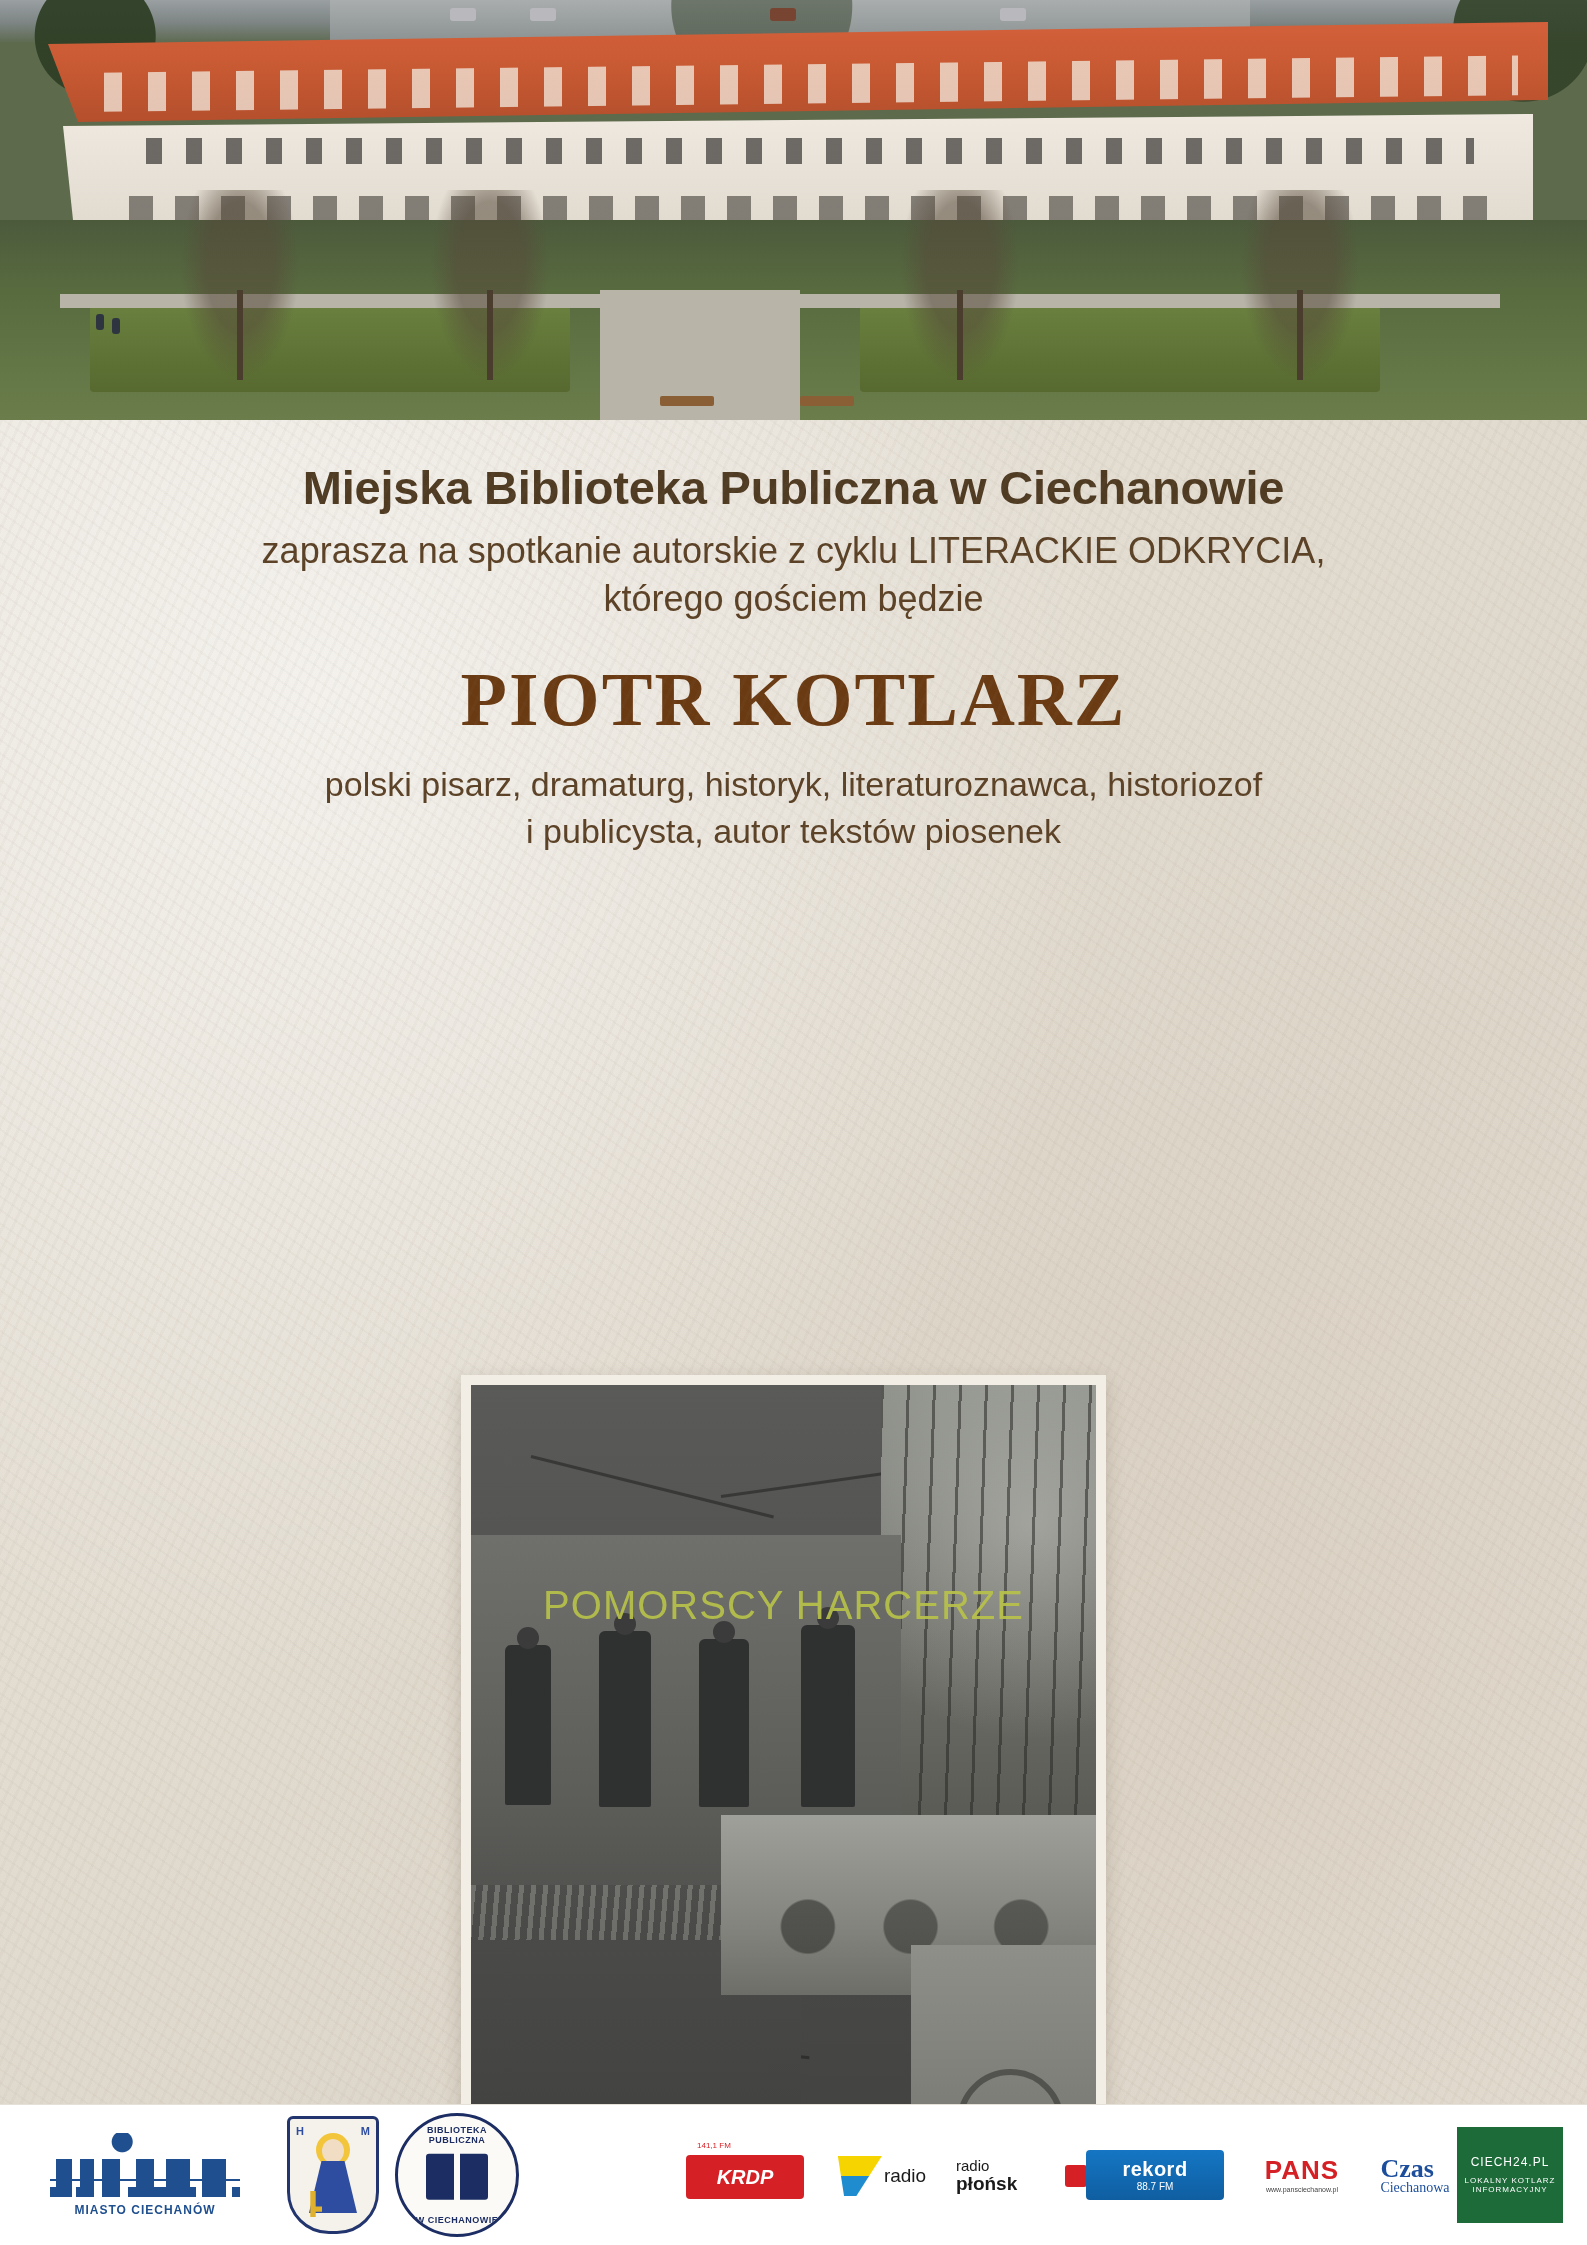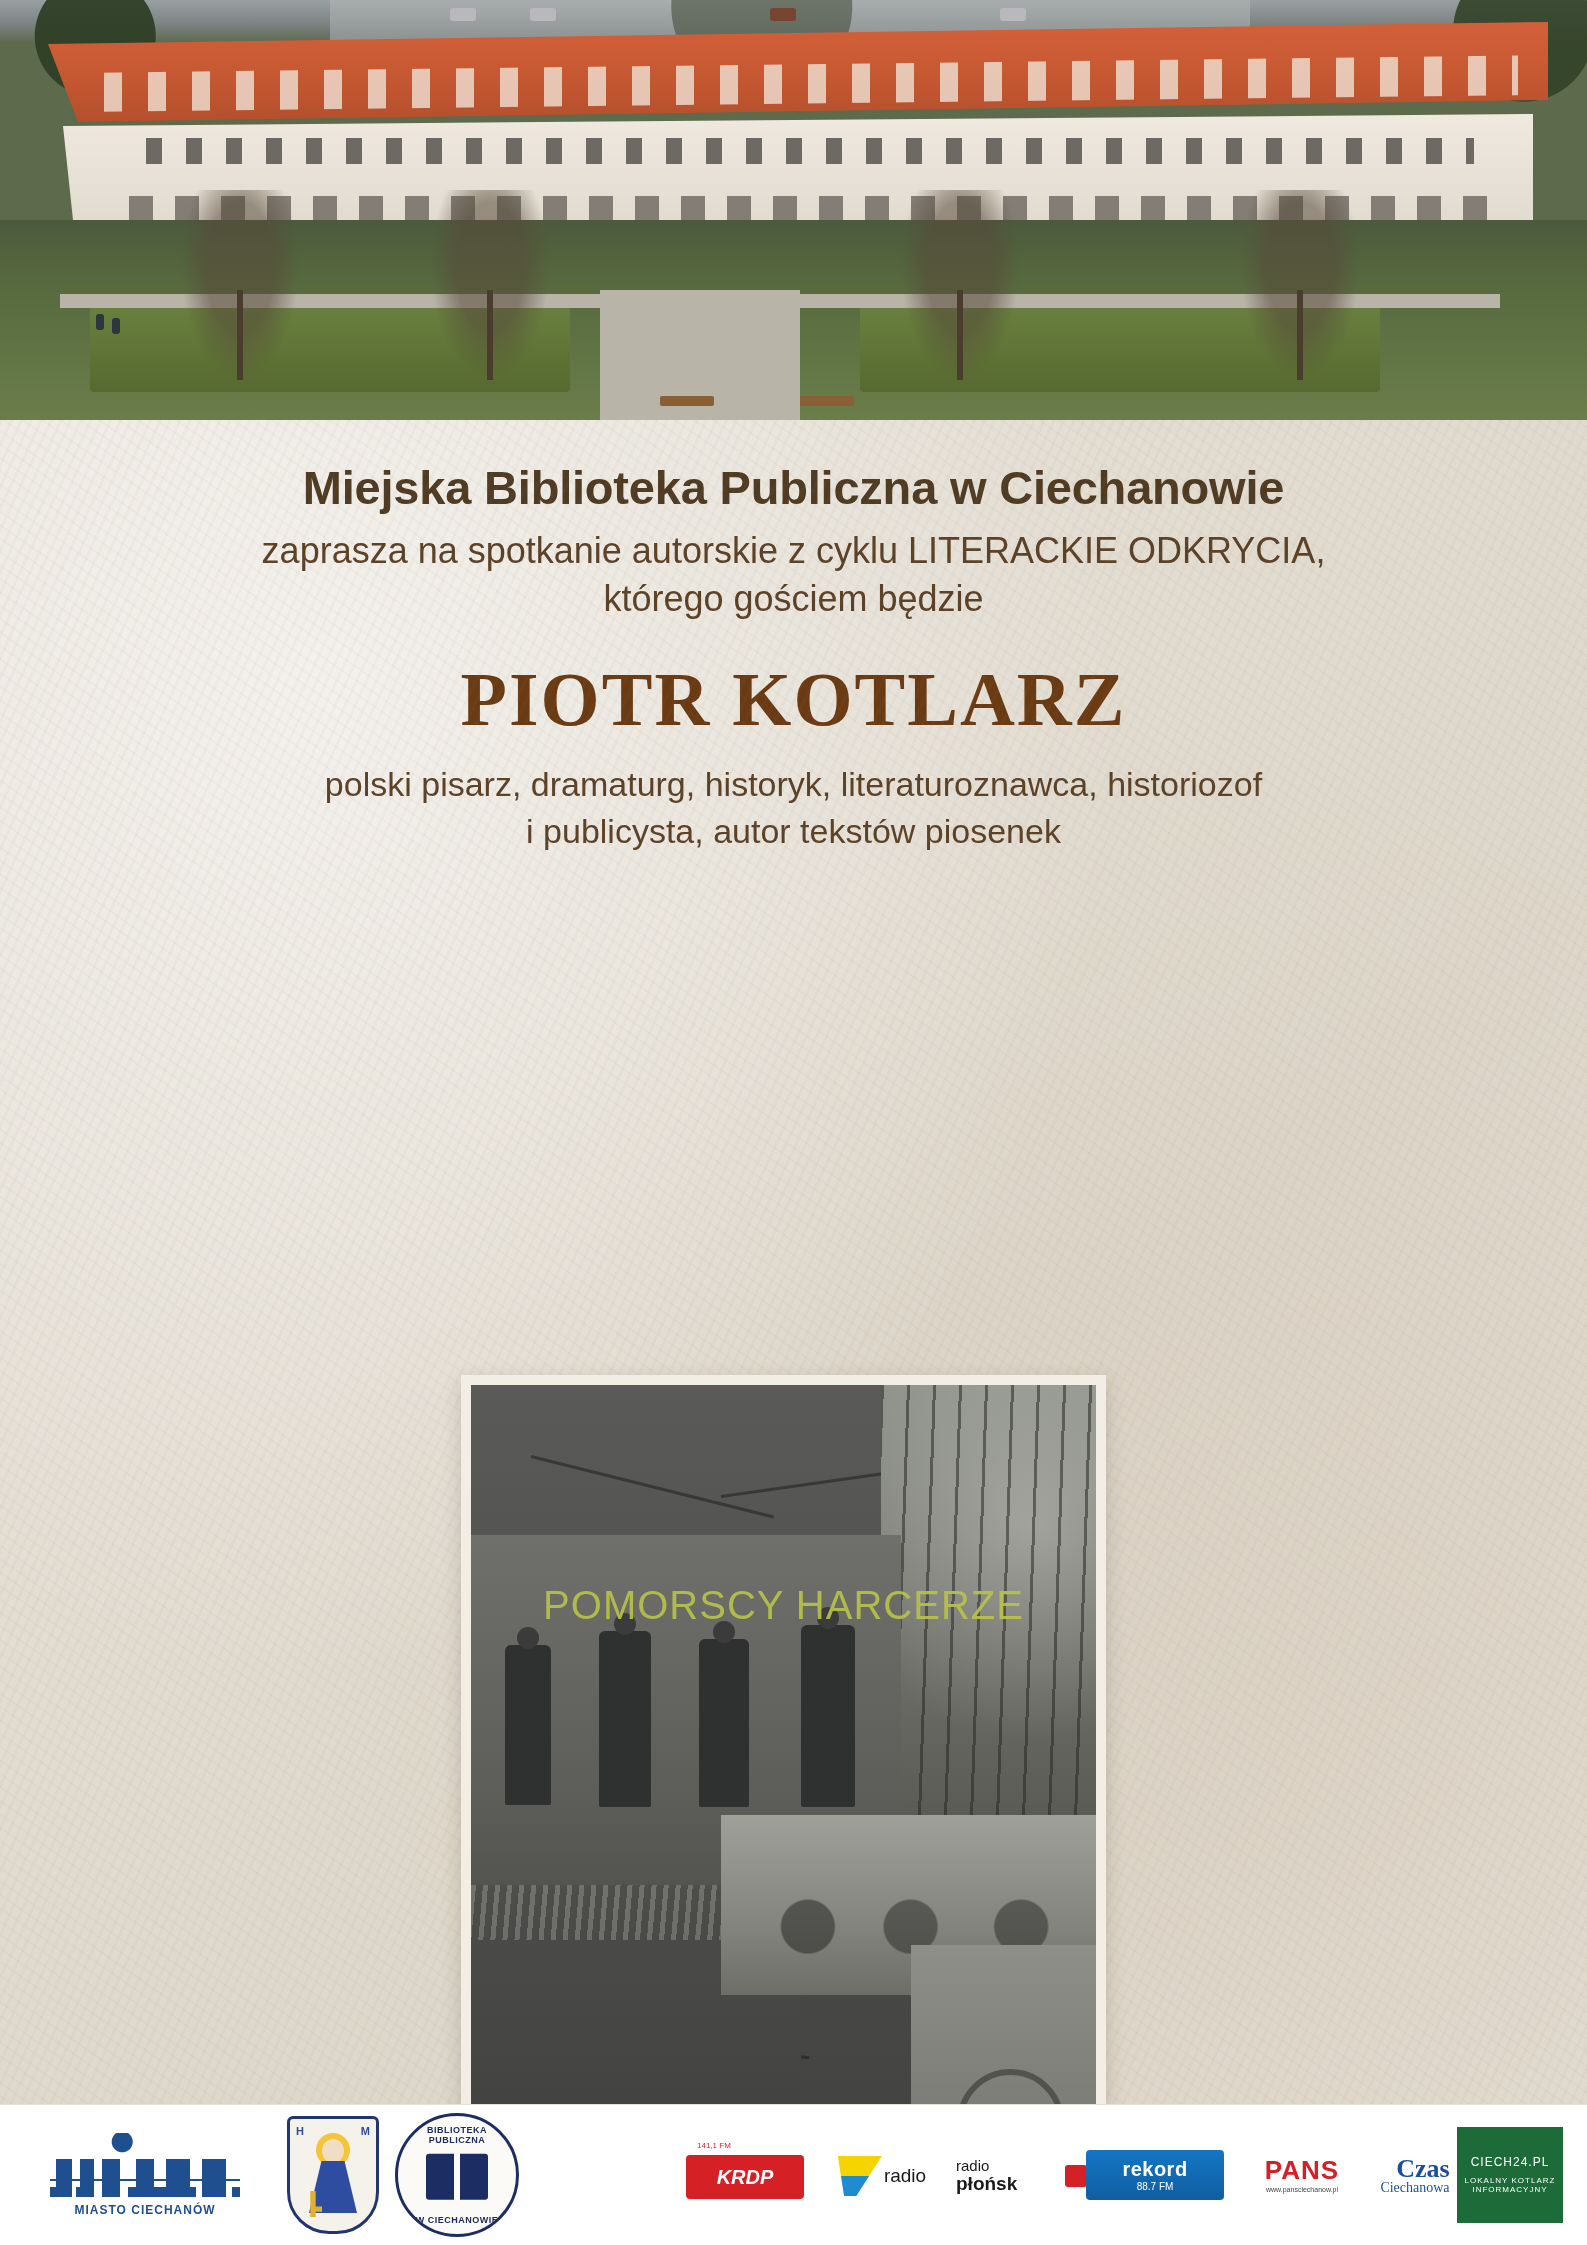--- a/index.html
+++ b/index.html
@@ -431,21 +431,21 @@
   }
   .rekord-box .rb1 { font-size: 20px; font-weight: bold; letter-spacing: .5px; }
   .rekord-box .rb2 { font-size: 10px; }
 
   .logo-pans { left: 1238px; top: 40px; width: 128px; height: 58px; }
   .pans-box { display: flex; flex-direction: column; align-items: center; }
   .pans-box .pw { color: #d52026; font-size: 26px; font-weight: bold; letter-spacing: 1px; }
   .pans-box .pu { color: #444; font-size: 7px; }
 
   .logo-czas { left: 1352px; top: 44px; width: 126px; height: 52px; }
-  .czas-box { display: flex; flex-direction: column; align-items: flex-end; }
+  .czas-box { display: flex; flex-direction: column; align-items: flex-start; }
   .czas-box .c1 { color: #1c4e9c; font-size: 26px; font-weight: bold; font-family: "Liberation Serif", serif; }
   .czas-box .c2 { color: #1c4e9c; font-size: 14px; font-family: "Liberation Serif", serif; margin-top: -4px; }
 
   .logo-ciech { left: 1455px; top: 20px; width: 110px; height: 100px; }
   .ciech-box {
     width: 106px; height: 96px; background: #1e6b3a; color: #fff;
     display: flex; flex-direction: column; align-items: center; justify-content: center;
     text-align: center; line-height: 1.2;
   }
   .ciech-box .cc1 { font-size: 12px; letter-spacing: 1px; }

